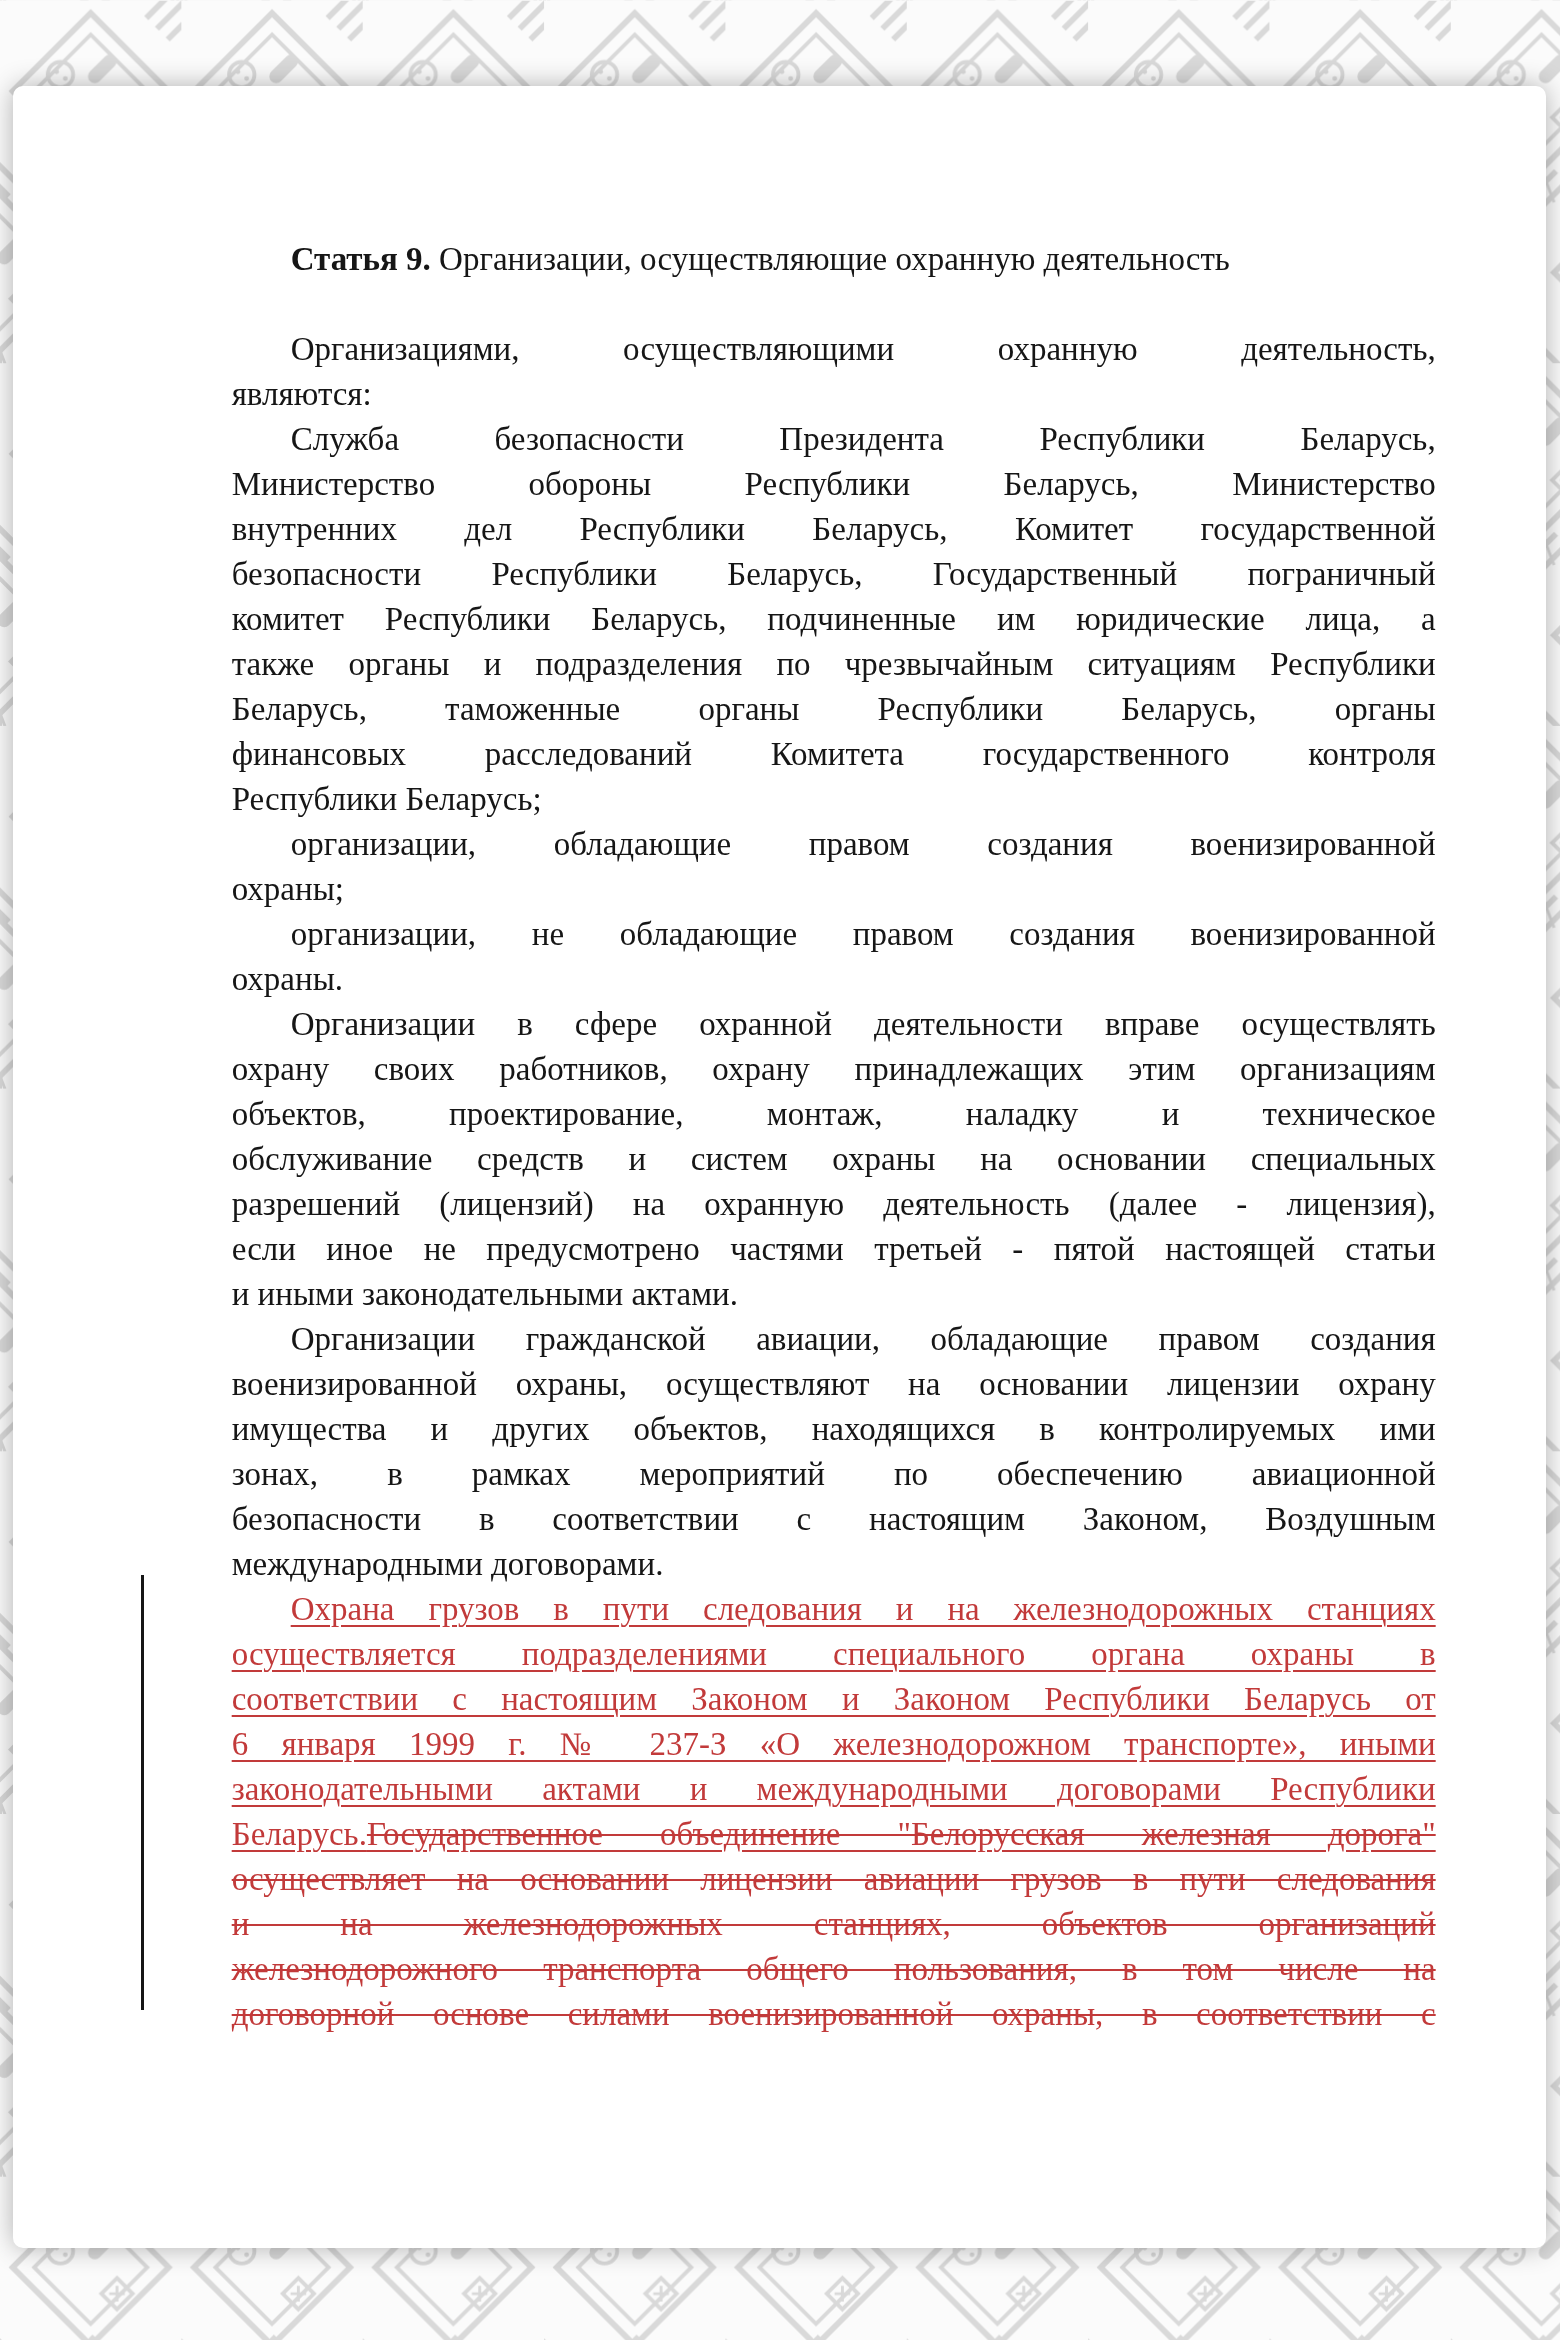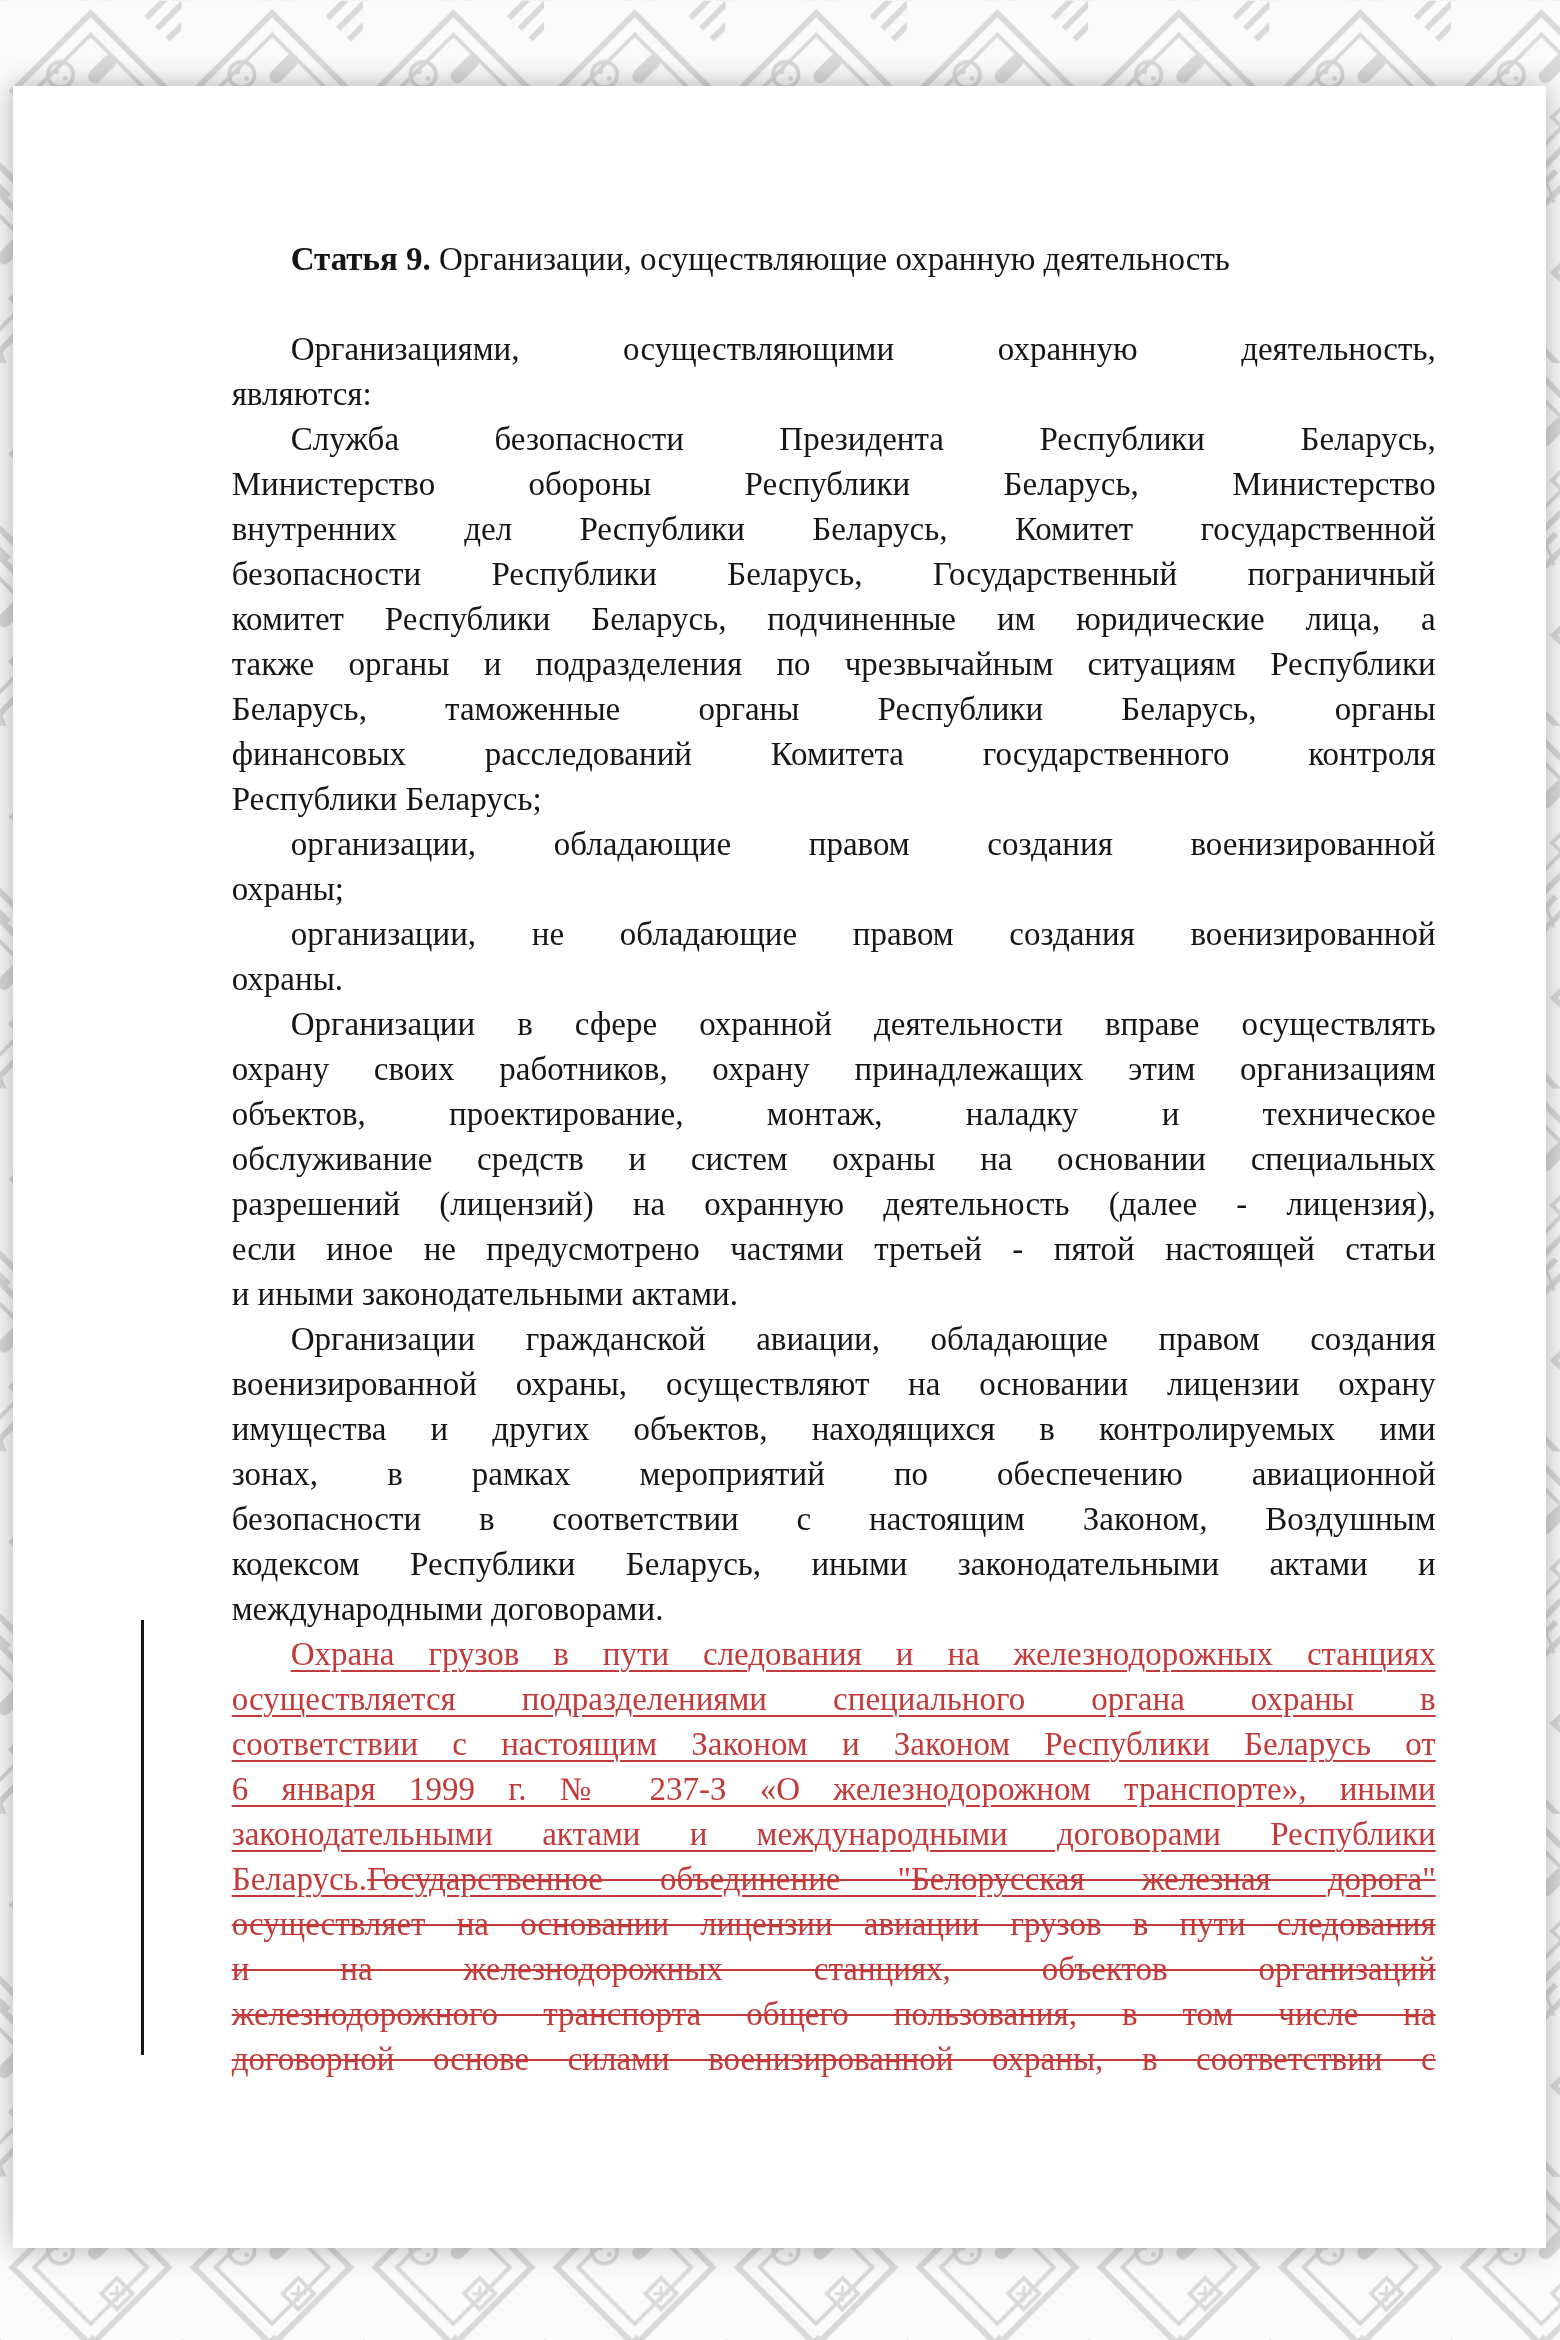--- a/index.html
+++ b/index.html
@@ -9,20 +9,21 @@
     overflow:hidden;
     position:relative;
     font-family:"Liberation Serif","DejaVu Serif",serif;
   }
   .bg{position:absolute;left:0;top:0;width:1560px;height:2341px;}
   .page{
     position:absolute;left:12.7px;top:86px;
     width:1533px;height:2162px;
     background:#ffffff;
     box-shadow:0 0 27px rgba(0,0,0,0.30);
+    border-radius:10px;
   }
   .content{
     padding:151px 110px 0 219px;
     color:var(--ink,#161616);
     font-size:33px;
     line-height:45px;
   }
   .doc-title{margin-left:59px;margin-bottom:45px;white-space:nowrap;}
   .doc-title .bold{font-weight:bold;}
   .para{margin:0;}
@@ -124,21 +125,20 @@
           <div class="line"><span class="seg-normal">разрешений (лицензий) на охранную деятельность (далее - лицензия),</span></div>
           <div class="line"><span class="seg-normal">если иное не предусмотрено частями третьей - пятой настоящей статьи</span></div>
           <div class="line end"><span class="seg-normal">и иными законодательными актами.</span></div>
         </div>
         <div class="para">
           <div class="line first"><span class="seg-normal">Организации гражданской авиации, обладающие правом создания</span></div>
           <div class="line"><span class="seg-normal">военизированной охраны, осуществляют на основании лицензии охрану</span></div>
           <div class="line"><span class="seg-normal">имущества и других объектов, находящихся в контролируемых ими</span></div>
           <div class="line"><span class="seg-normal">зонах, в рамках мероприятий по обеспечению авиационной</span></div>
           <div class="line"><span class="seg-normal">безопасности в соответствии с настоящим Законом, Воздушным</span></div>
-          <div class="line"><span class="seg-normal">кодексом Республики Беларусь, иными законодательными актами и</span></div>
           <div class="line end"><span class="seg-normal">международными договорами.</span></div>
         </div>
         <div class="para changed">
           <div class="change-bar"></div>
           <div class="line first"><span class="seg-ins">Охрана грузов в пути следования и на железнодорожных станциях</span></div>
           <div class="line"><span class="seg-ins">осуществляется подразделениями специального органа охраны в</span></div>
           <div class="line"><span class="seg-ins">соответствии с настоящим Законом и Законом Республики Беларусь от</span></div>
           <div class="line"><span class="seg-ins">6 января 1999 г. № 237-З «О железнодорожном транспорте», иными</span></div>
           <div class="line"><span class="seg-ins">законодательными актами и международными договорами Республики</span></div>
           <div class="line"><span class="seg-ins">Беларусь.</span><span class="seg-insdel">Государственное объединение "Белорусская железная дорога"</span></div>

